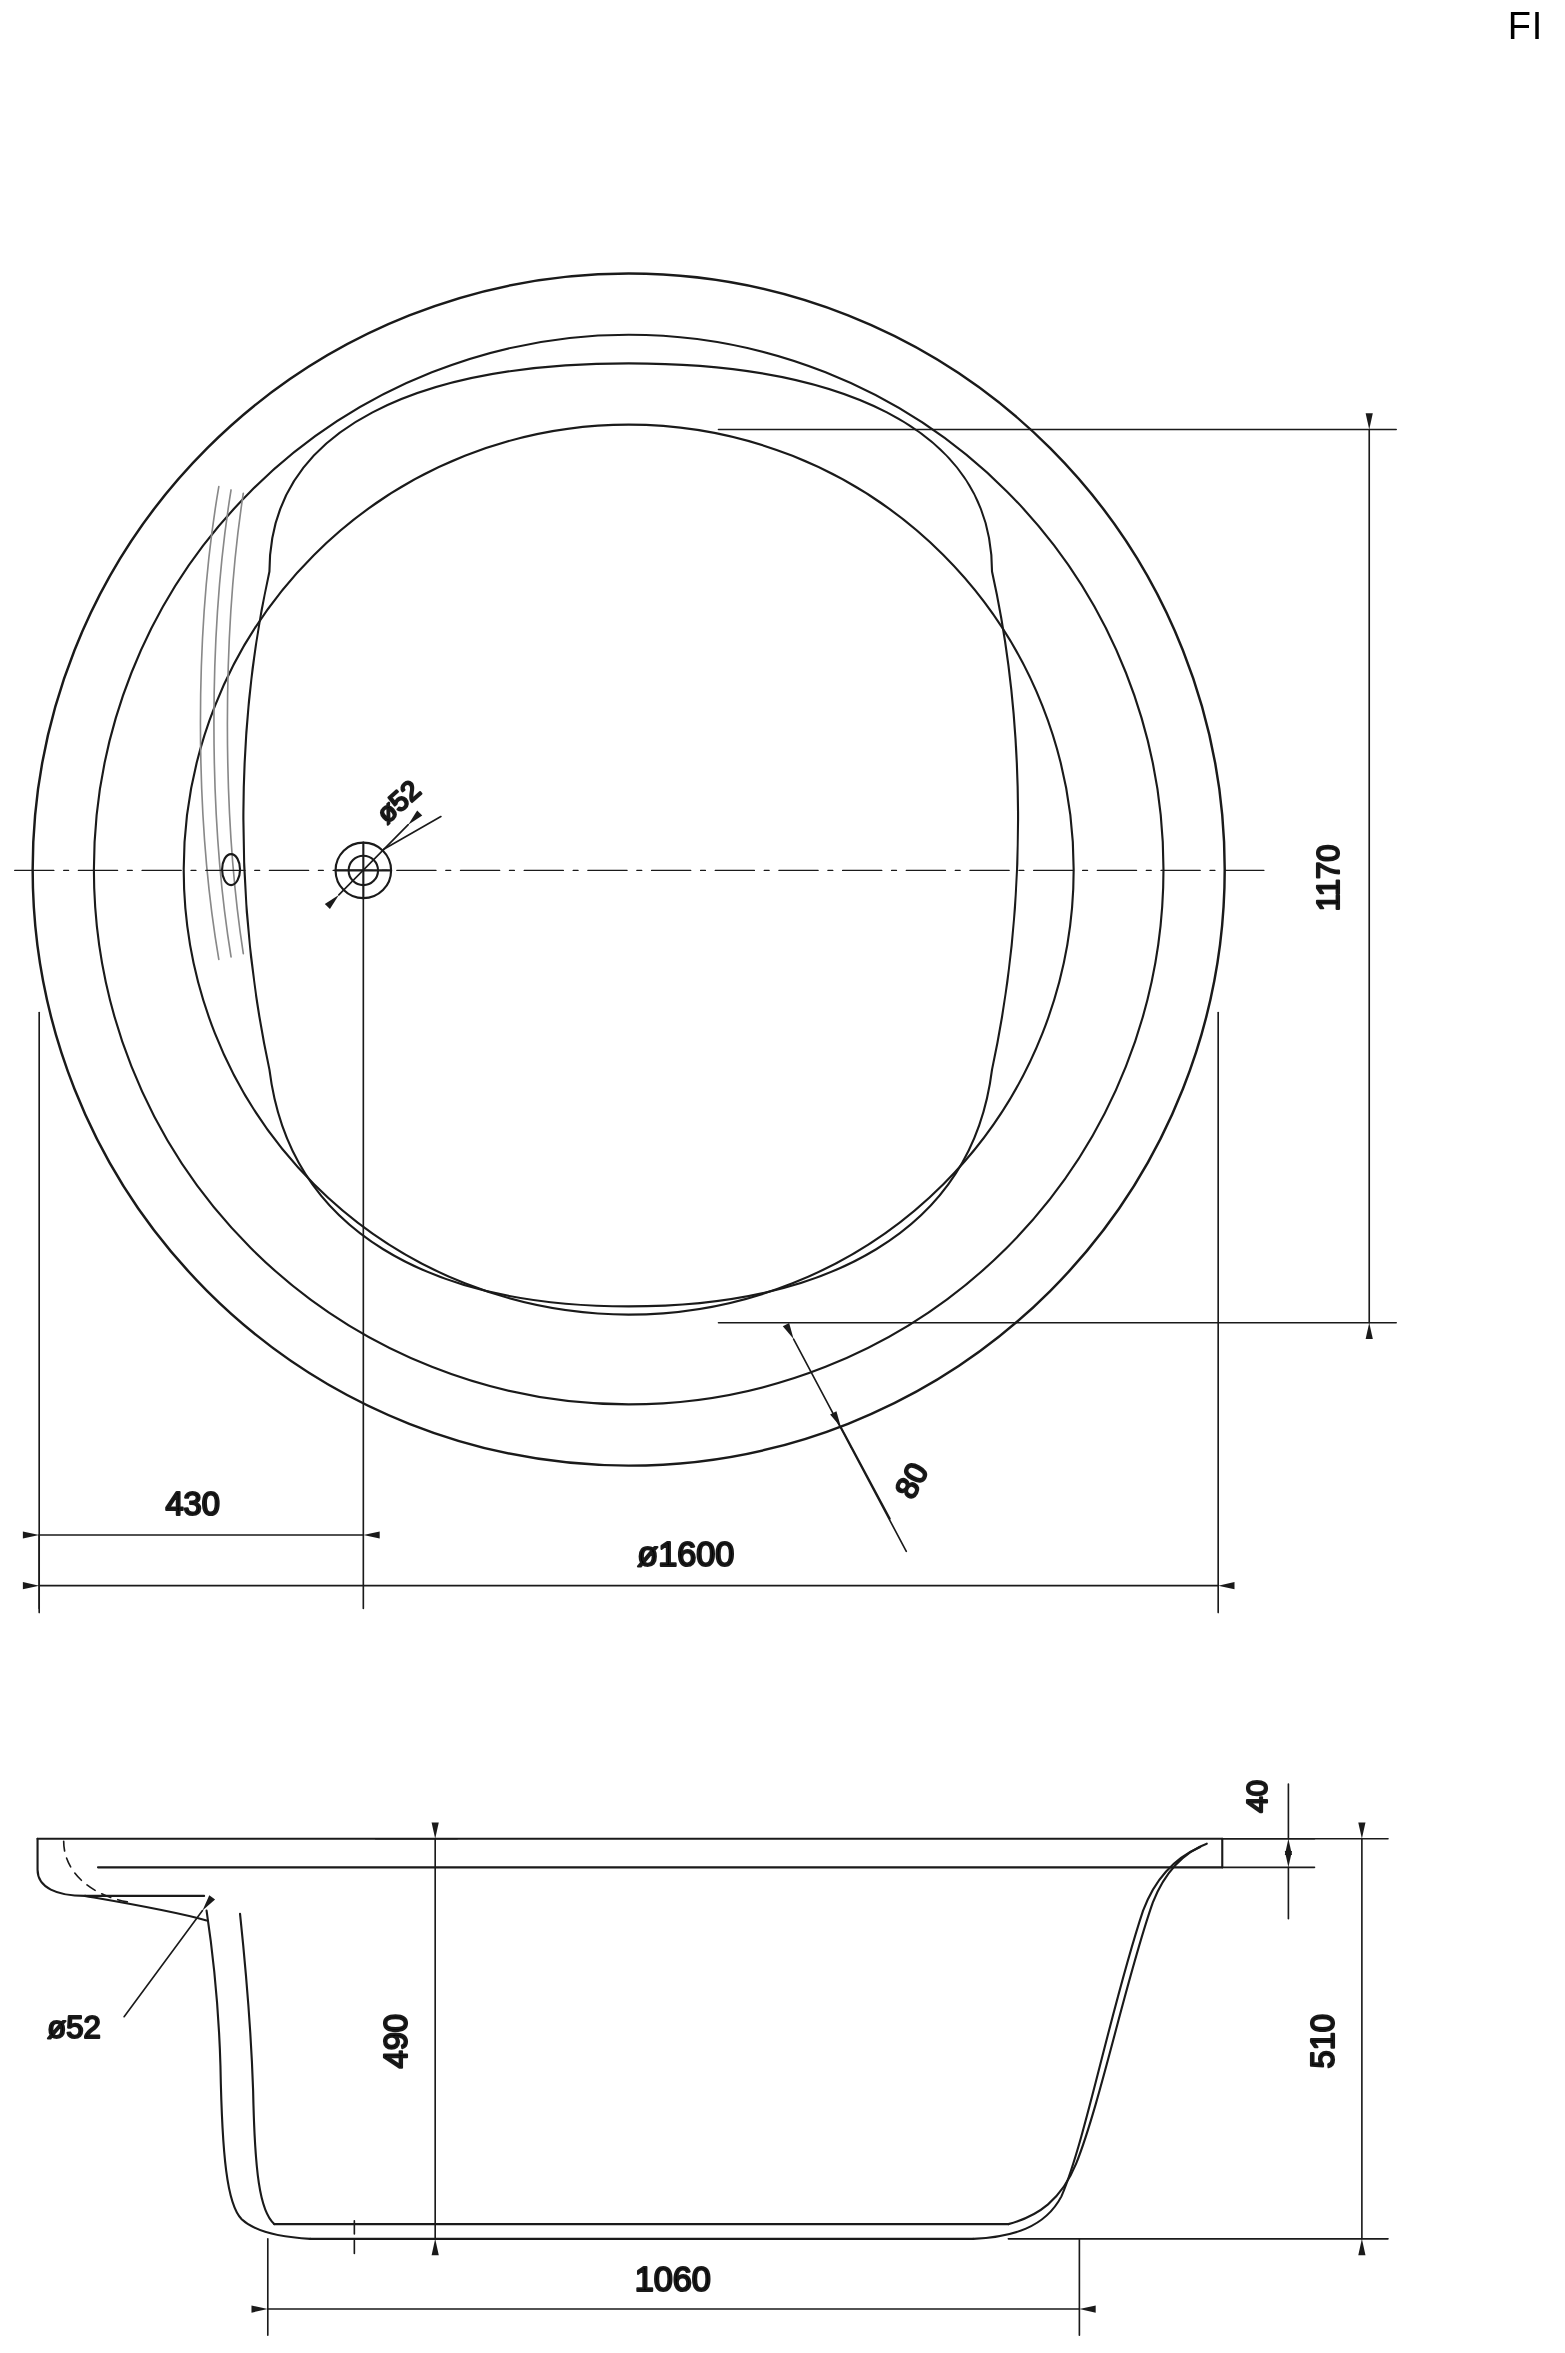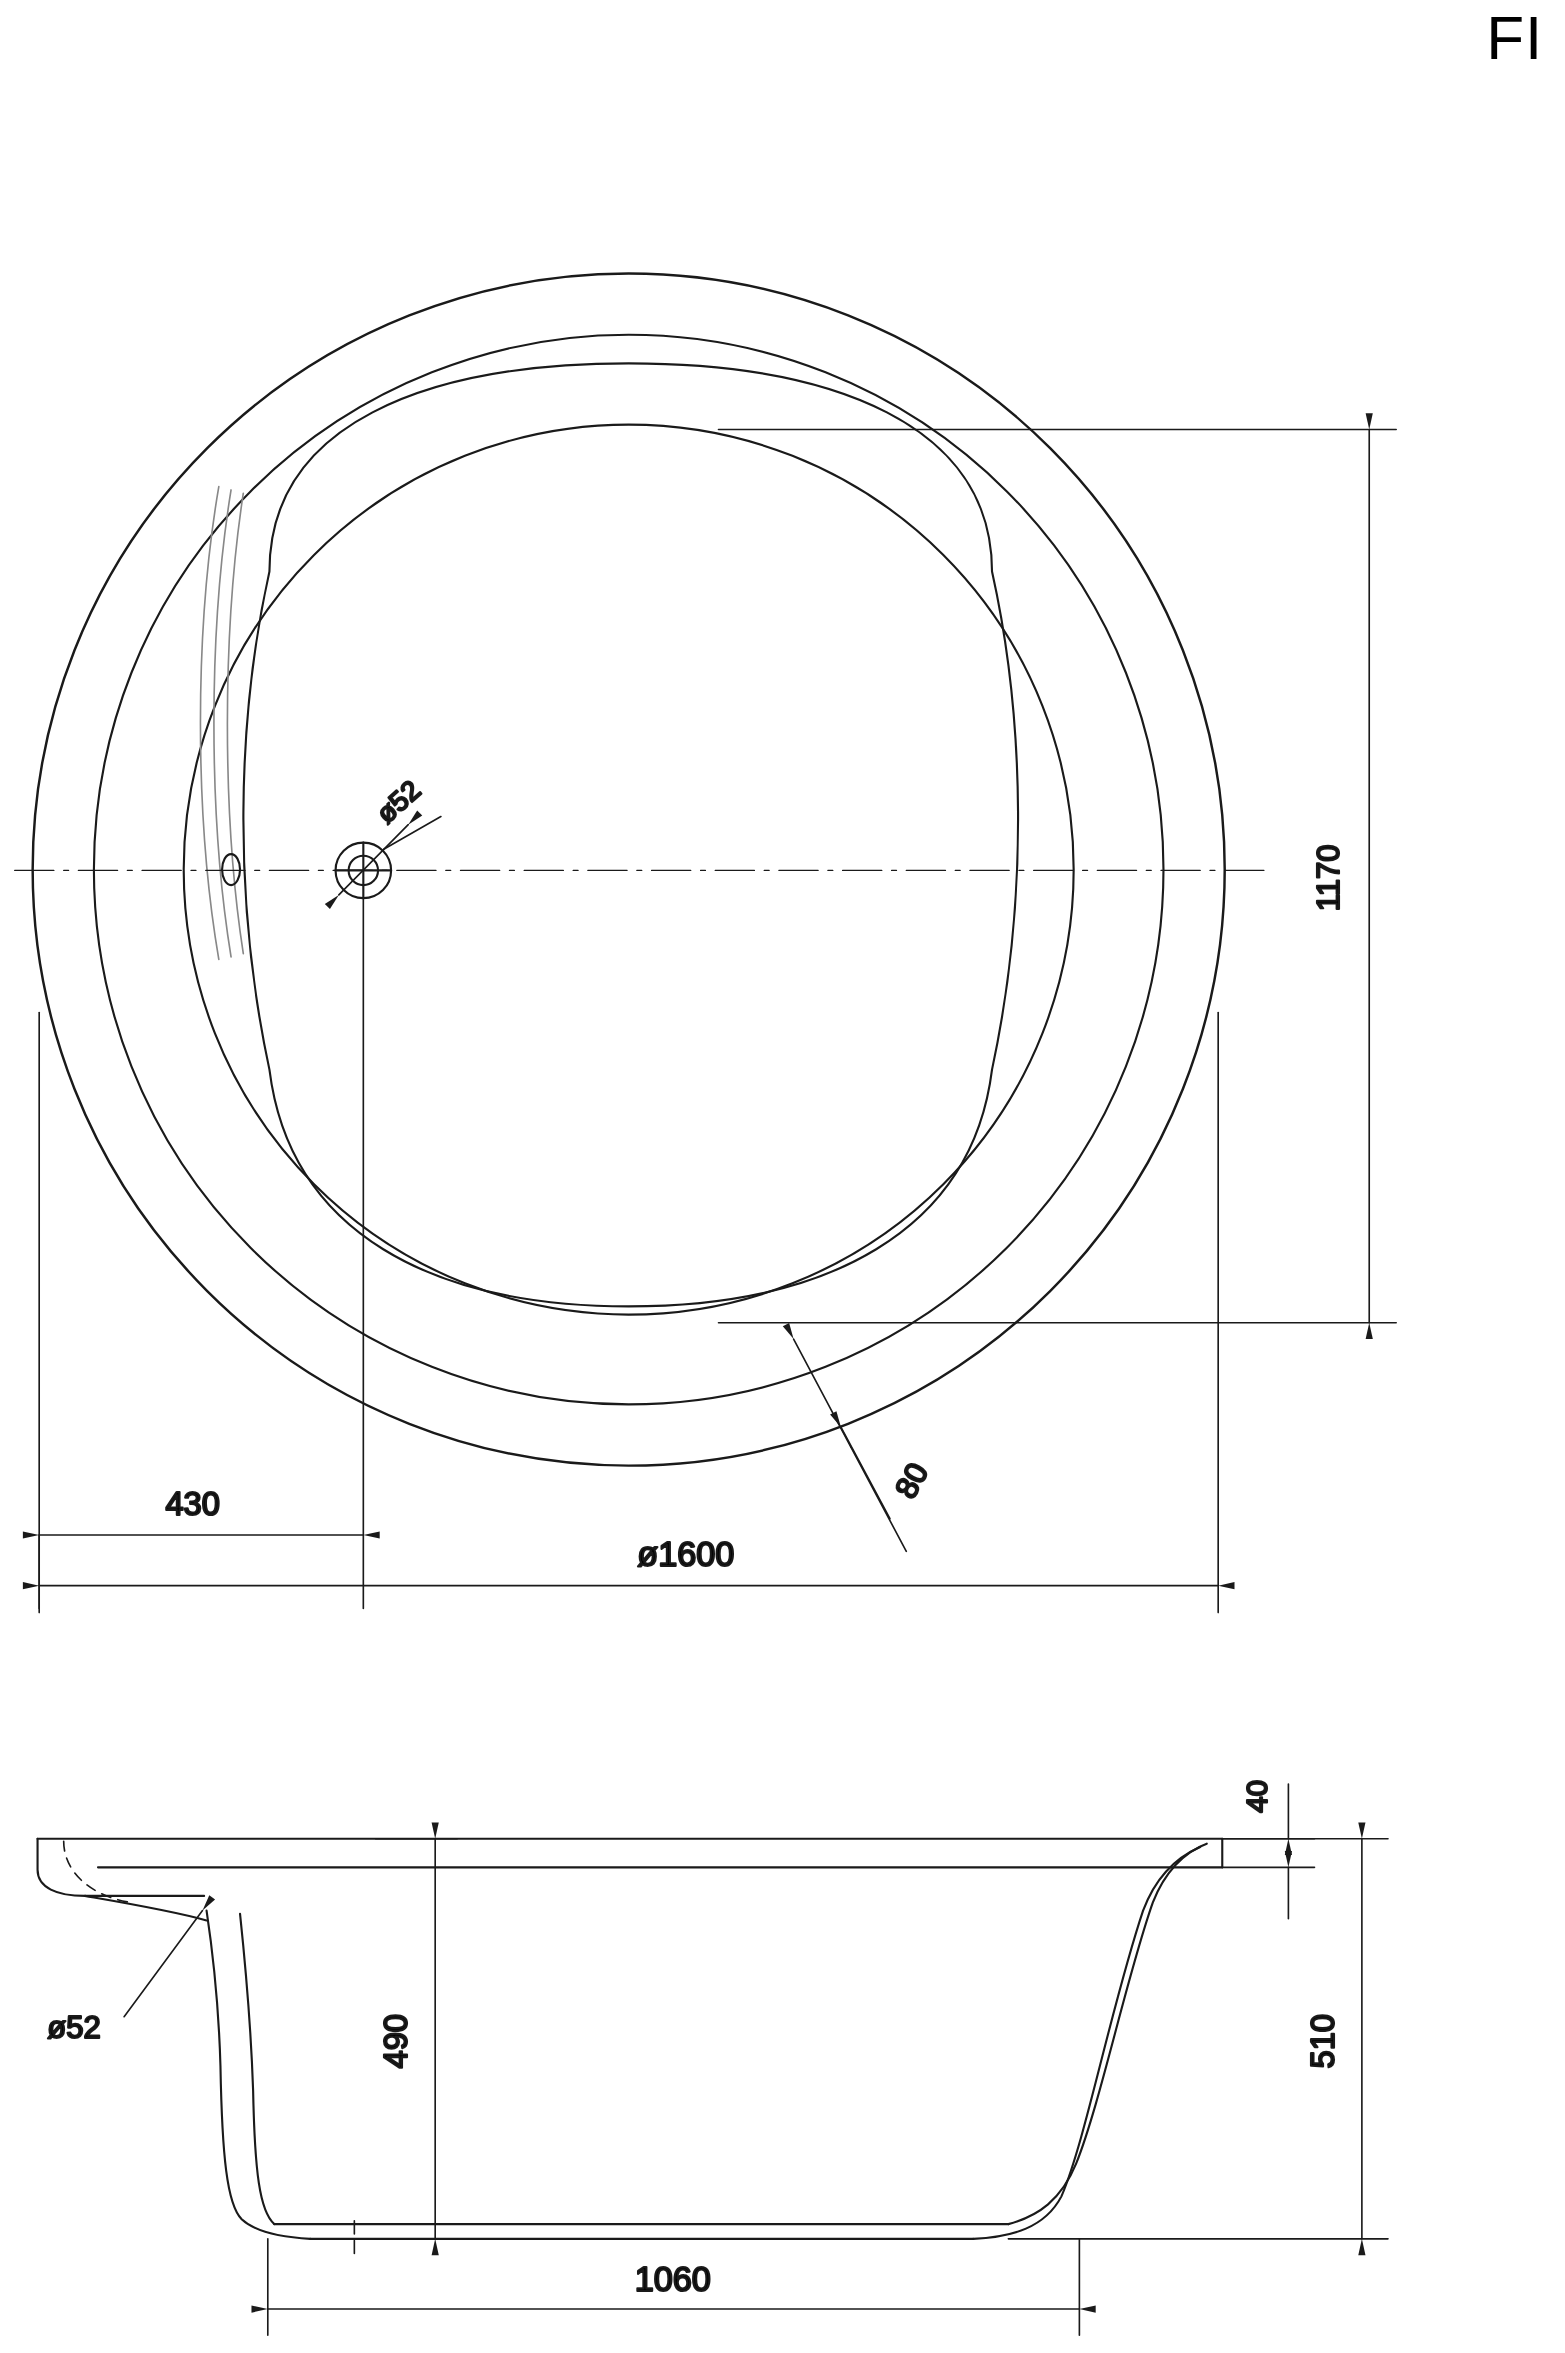--- a/index.html
+++ b/index.html
@@ -22,21 +22,21 @@
     position: absolute;
     left: 0;
     top: 0;
     width: 1566px;
     height: 2354px;
   }
   .title-label {
     position: absolute;
     right: 23px;
     top: 6.5px;
-    font-size: 62px;
+    font-size: 38px;
     letter-spacing: 0.8px;
     line-height: 1;
   }
   svg text {
     font-family: "Liberation Sans", sans-serif;
     fill: #000000;
   }
 </style>
 </head>
 <body>

